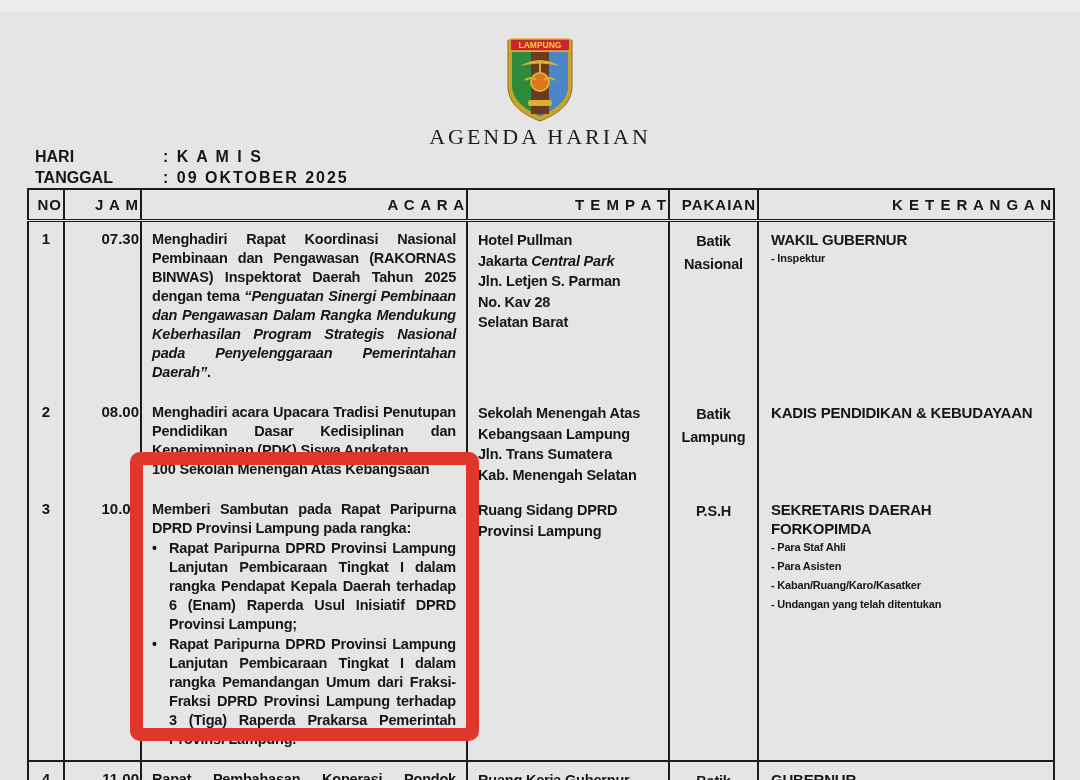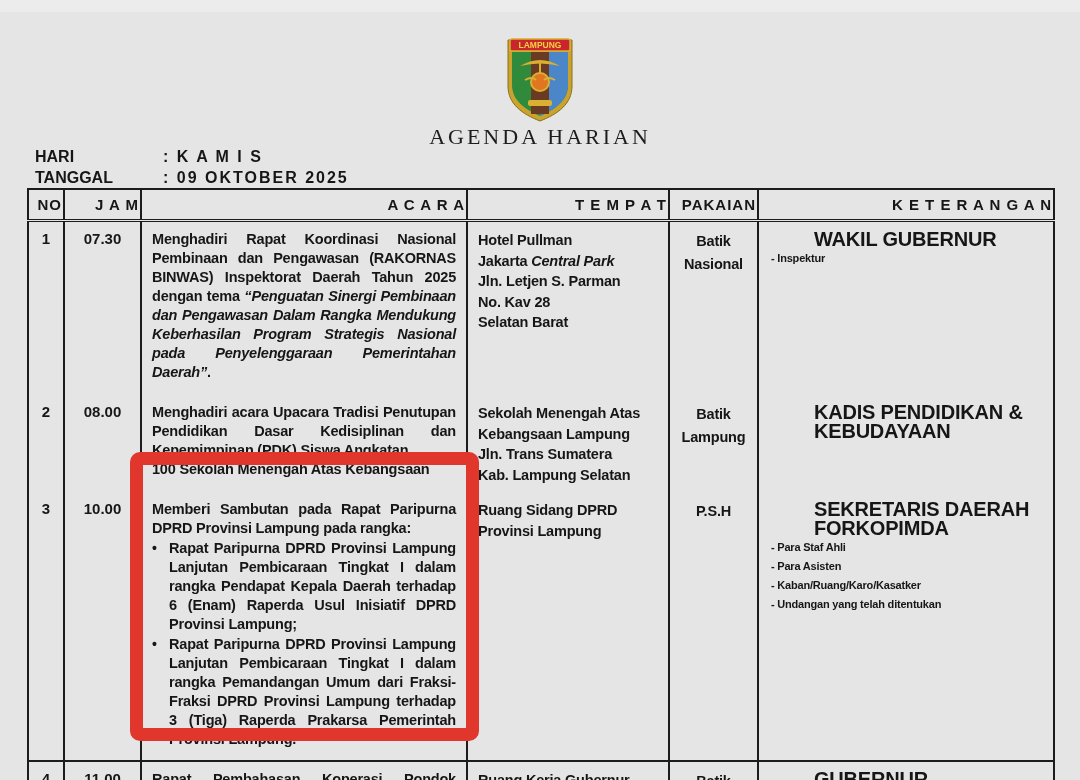--- a/index.html
+++ b/index.html
@@ -37,31 +37,31 @@
     border-top:2px solid #1c1c1c;border-bottom:3px double #1c1c1c;
     height:27px;vertical-align:middle;text-align:right;
     font-size:15px;font-weight:bold;letter-spacing:1px;white-space:nowrap;
   }
   tr.r1 td{height:164px;}
   tr.r2 td{height:88px;}
   tr.r3 td{height:259px;}
   tr.r4 td{height:90px;border-top:2px solid #1c1c1c;}
 
   td.no{ text-align:center;padding-top:8px;font-size:15px;font-weight:bold;}
-  td.jam{text-align:center;padding-top:8px;font-size:15px;font-weight:bold;}
+  td.jam{text-align:right;padding-top:8px;font-size:15px;font-weight:bold;}
   td.acara{padding:8px 10px 0 10px;}
   td.tempat{padding:8px 12px 0 10px;}
   td.pakaian{text-align:center;padding-top:8px;}
   td.ket{padding:8px 12px 0 12px;}
 
   .body-txt{font-size:14.5px;font-weight:bold;letter-spacing:-0.2px;line-height:19px;}
   .just{text-align:justify;text-justify:inter-word;}
   .tempat-line{font-size:14.5px;font-weight:bold;letter-spacing:-0.2px;line-height:20.5px;}
   .pak-line{font-size:14.5px;font-weight:bold;letter-spacing:-0.2px;line-height:22.5px;}
-  .ket-title{font-size:20px;font-weight:bold;letter-spacing:-0.2px;line-height:19px;margin-left:43px;}
+  .ket-title{font-size:15px;font-weight:bold;letter-spacing:-0.2px;line-height:19px;}
   .ket-item{font-size:11px;font-weight:bold;letter-spacing:-0.2px;line-height:19px;}
   .it{font-style:italic;}
   p{margin:0;}
 
   .bullet-row{display:flex;margin-top:1px;}
   .bullet-glyph{width:17px;flex:0 0 17px;font-size:14px;font-weight:bold;}
   .bullet-text{flex:1;}
 
   
   .red-box{
@@ -153,21 +153,21 @@
         <td class="no">2</td>
         <td class="jam">08.00</td>
         <td class="acara">
           <p class="body-txt just">Menghadiri acara Upacara Tradisi Penutupan Pendidikan Dasar Kedisiplinan dan Kepemimpinan (PDK) Siswa Angkatan</p>
           <p class="body-txt just">100 Sekolah Menengah Atas Kebangsaan</p>
         </td>
         <td class="tempat">
           <div class="tempat-line">Sekolah Menengah Atas</div>
           <div class="tempat-line">Kebangsaan Lampung</div>
           <div class="tempat-line">Jln. Trans Sumatera</div>
-          <div class="tempat-line">Kab. Lampung Selatan</div>
+          <div class="tempat-line">Kab. Menengah Selatan</div>
         </td>
         <td class="pakaian">
           <div class="pak-line">Batik</div>
           <div class="pak-line">Lampung</div>
         </td>
         <td class="ket">
           <div class="ket-title">KADIS PENDIDIKAN &amp; KEBUDAYAAN</div>
         </td>
       </tr>
 

